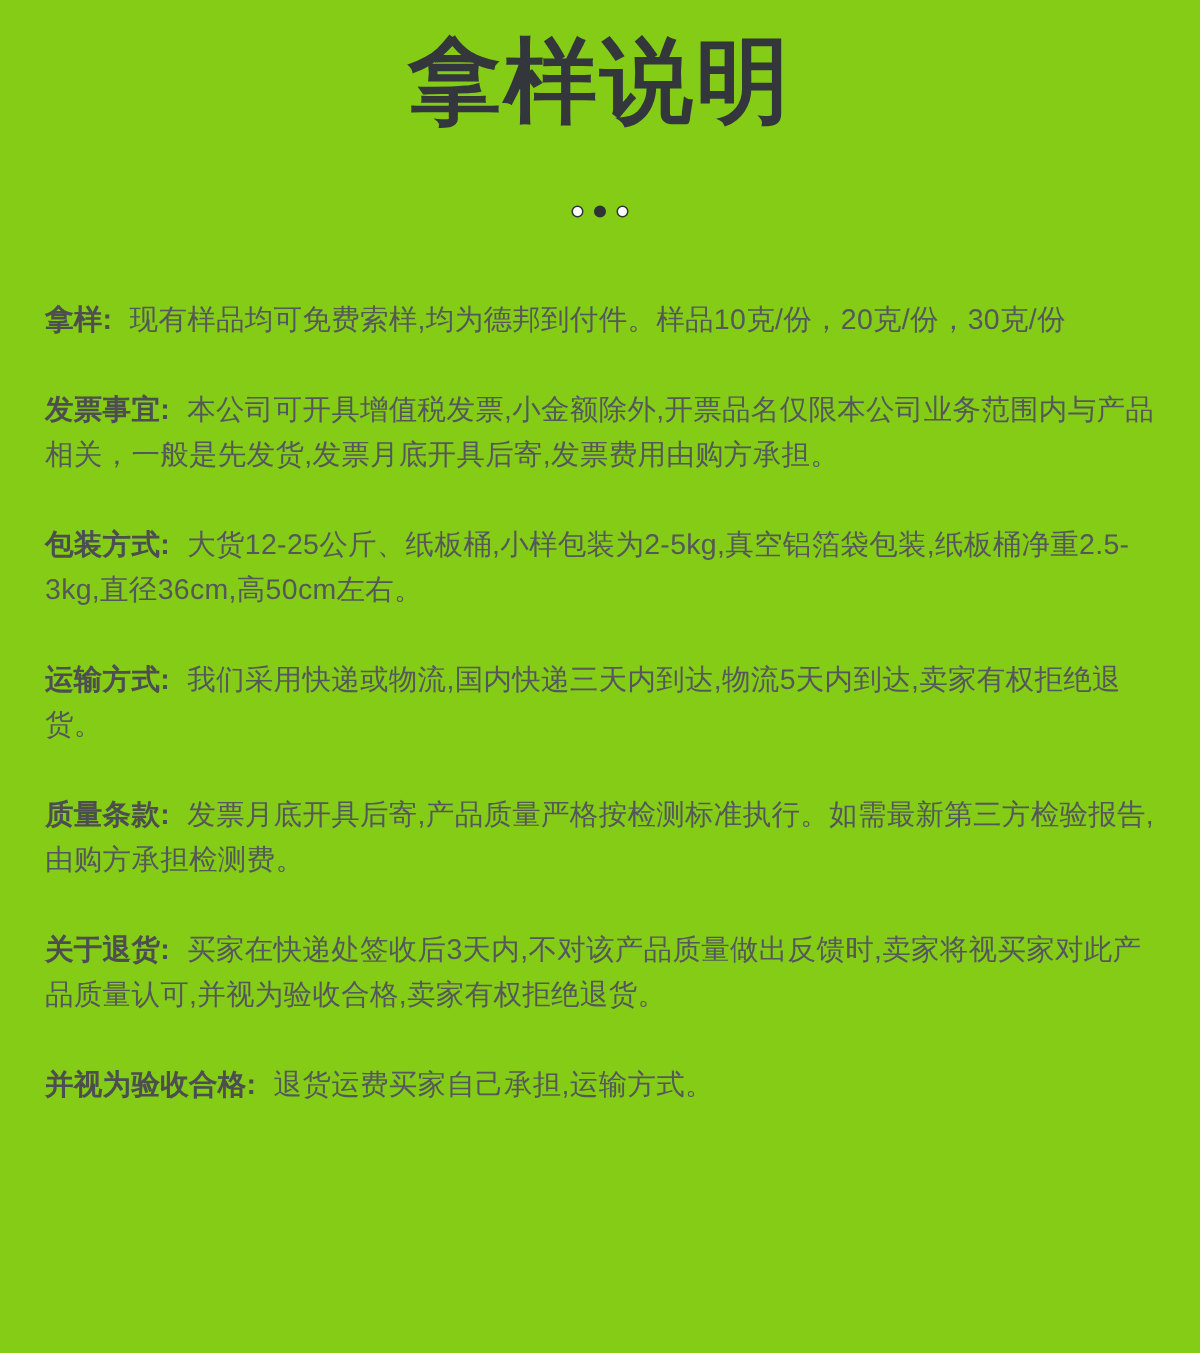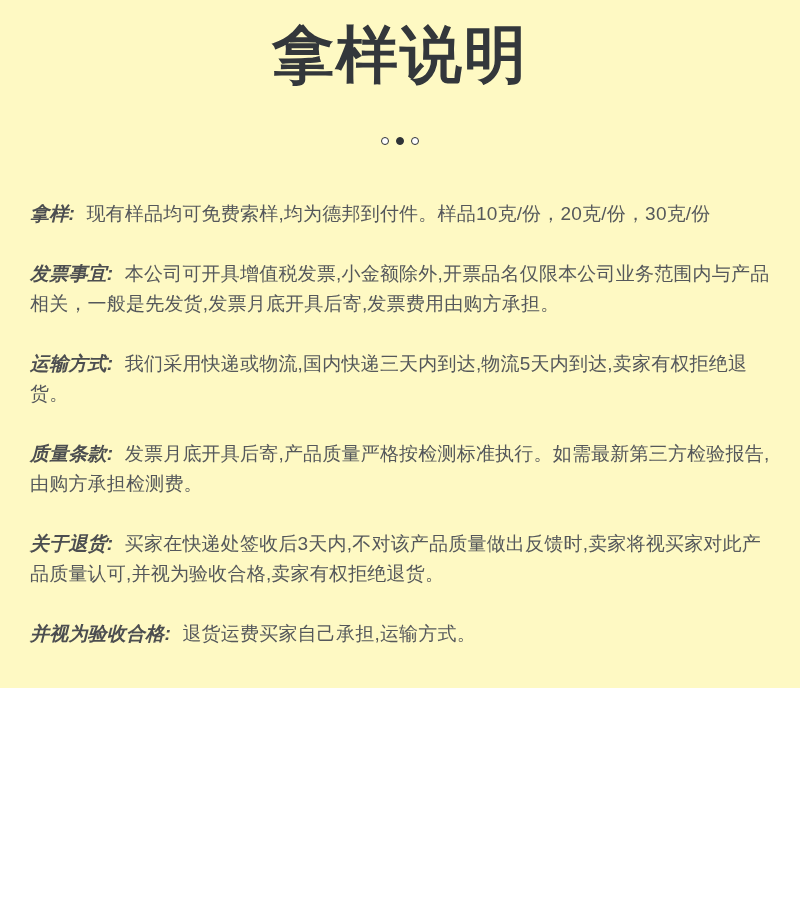--- a/index.html
+++ b/index.html
@@ -4,23 +4,23 @@
 <style>
   * { box-sizing: border-box; }
   html, body {
     margin: 0;
     padding: 0;
     background: #ffffff;
     font-family: "Liberation Sans", "DejaVu Sans", sans-serif;
   }
   .page {
     width: 800px;
-    height: 688px;
+    height: 902px;
     margin: 0 auto;
-    background: #fef9c3;
+    background: #84cc16;
     overflow: hidden;
   }
   .title {
     margin: 16px 0 0 0;
     text-align: center;
     font-size: 62px;
     line-height: 1.26;
     font-weight: 700;
     color: #33373b;
     letter-spacing: 2px;
@@ -52,21 +52,20 @@
     margin: 0 0 30px 0;
     font-size: 19px;
     line-height: 30px;
     color: #55585b;
     letter-spacing: 0.2px;
   }
   .section .label {
     font-weight: 700;
     color: #4c4e50;
     margin-right: 6px;
-    font-style: italic;
   }
 </style>
 </head>
 <body>
 
 <div class="page">
 
   <h1 class="title">拿样说明</h1>
 
   <div class="dots">
@@ -80,20 +79,23 @@
   <div class="content">
   <p class="section">
     <span class="label">拿样:</span><span class="text"> 现有样品均可免费索样,均为德邦到付件。样品10克/份，20克/份，30克/份</span>
   </p>
 
   <p class="section">
     <span class="label">发票事宜:</span><span class="text"> 本公司可开具增值税发票,小金额除外,开票品名仅限本公司业务范围内与产品相关，一般是先发货,发票月底开具后寄,发票费用由购方承担。</span>
   </p>
 
 
+  <p class="section">
+    <span class="label">包装方式:</span><span class="text"> 大货12-25公斤、纸板桶,小样包装为2-5kg,真空铝箔袋包装,纸板桶净重2.5-3kg,直径36cm,高50cm左右。</span>
+  </p>
 
   <p class="section">
     <span class="label">运输方式:</span><span class="text"> 我们采用快递或物流,国内快递三天内到达,物流5天内到达,卖家有权拒绝退货。</span>
   </p>
 
   <p class="section">
     <span class="label">质量条款:</span><span class="text"> 发票月底开具后寄,产品质量严格按检测标准执行。如需最新第三方检验报告,由购方承担检测费。</span>
   </p>
 
   <p class="section">

